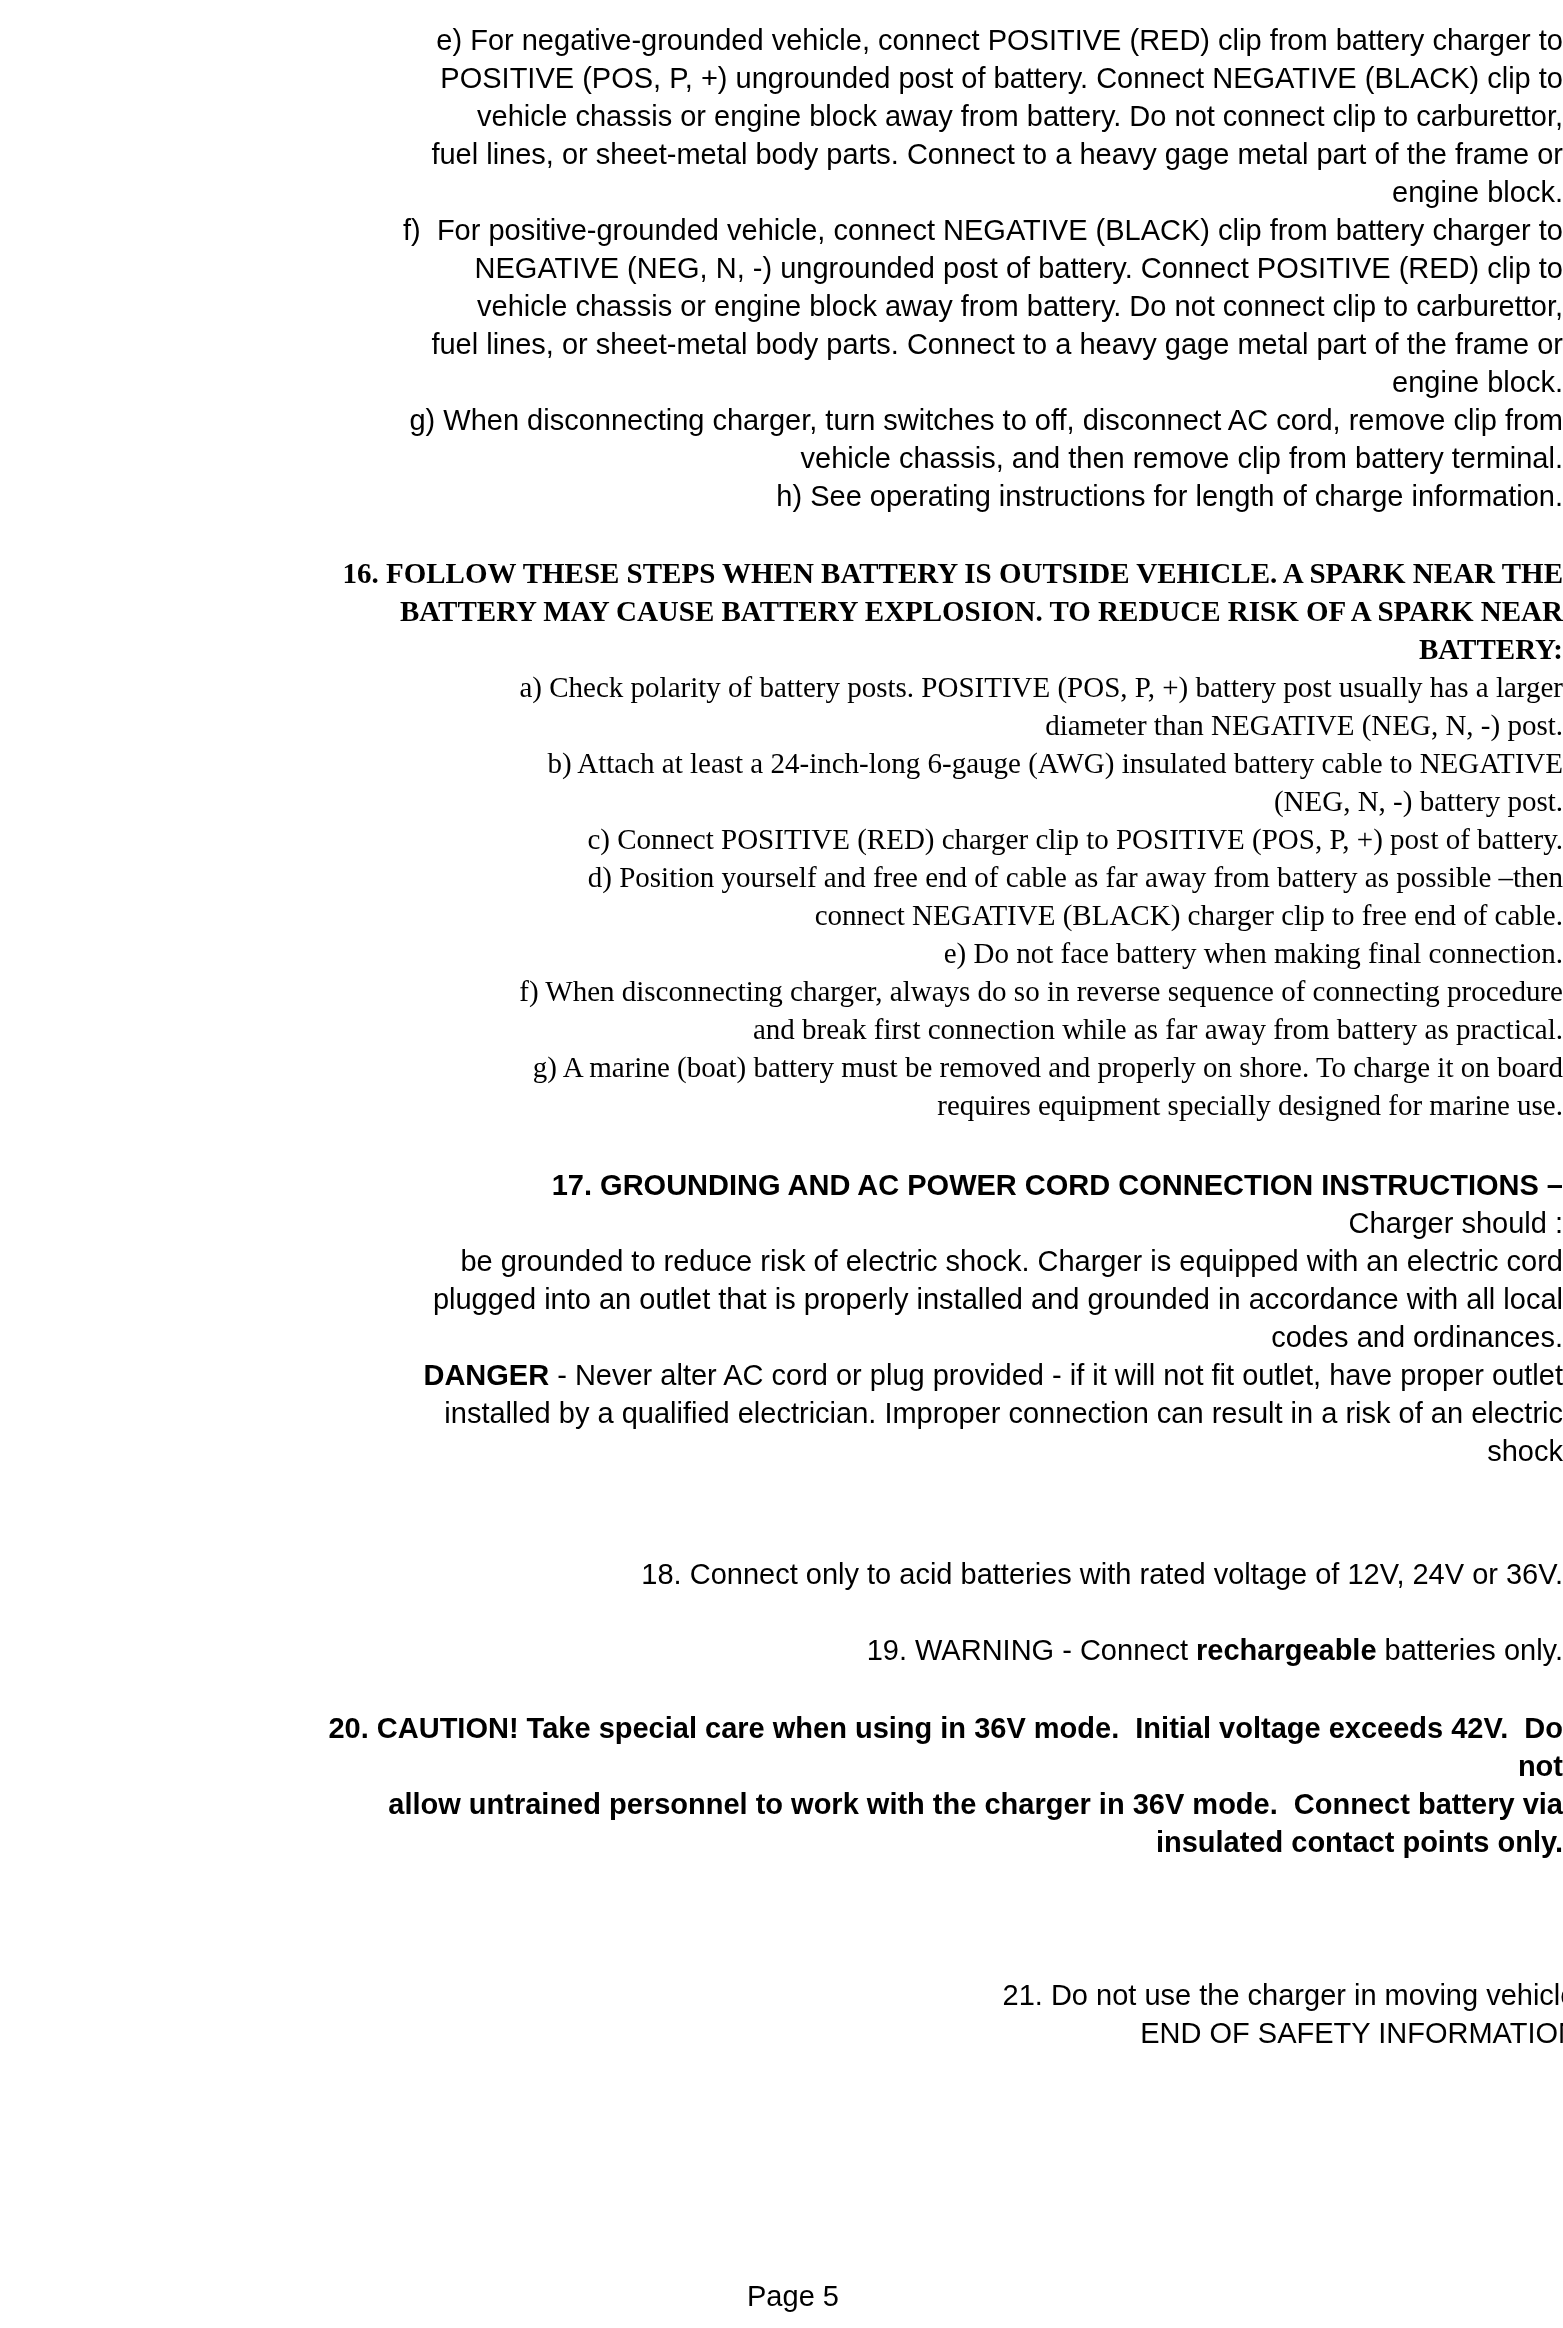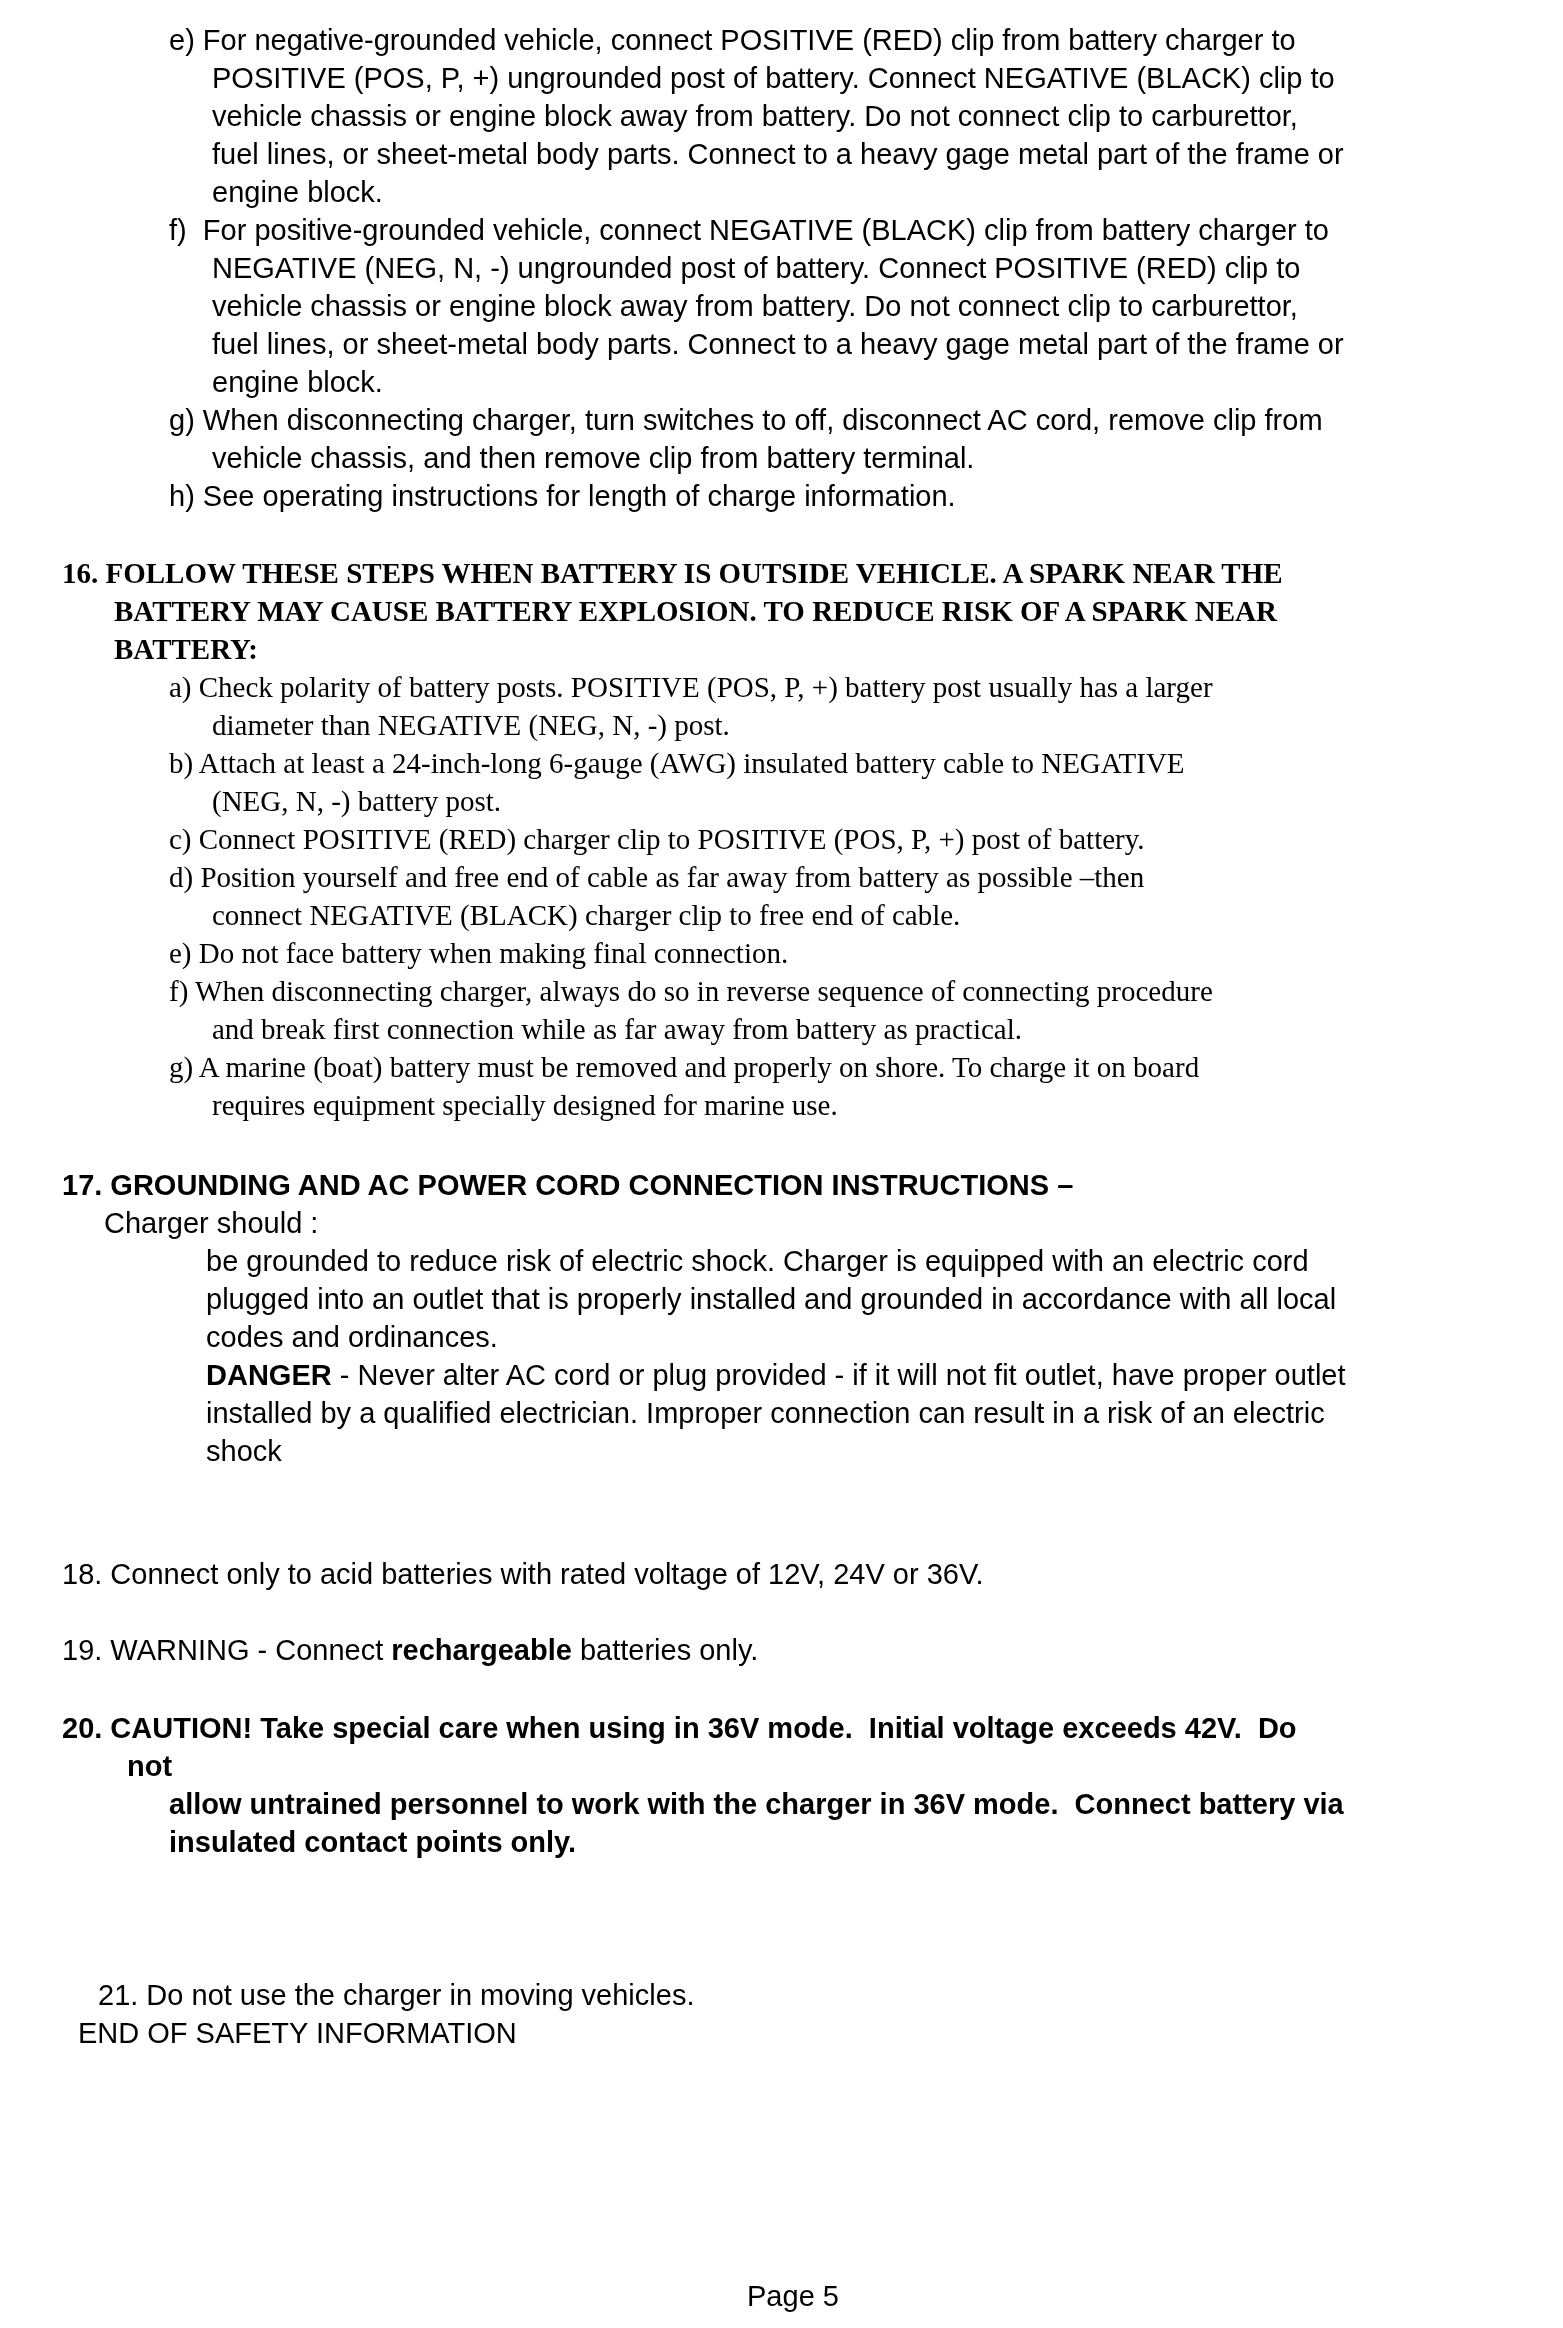--- a/index.html
+++ b/index.html
@@ -1,21 +1,21 @@
 <!DOCTYPE html>
 <html><head>
 <meta charset="utf-8">
 <style>
   html, body { margin: 0; padding: 0; background: #ffffff; }
   body {
     width: 1563px; height: 2329px; position: relative; overflow: hidden;
     font-family: "Liberation Sans", "DejaVu Sans", sans-serif;
     font-size: 29px; color: #000000;
   }
-  .block { position: absolute; left: 0; width: 1563px; }
+  .block { position: absolute; left: 0; width: 1563px; text-align: right; }
   .ln { position: relative; height: 38px; line-height: 38px; white-space: pre; }
   .b { font-weight: bold; }
   
   .i-num { padding-left: 62px; }          
   .i-numc { padding-left: 114px; }        
   .i-sub { padding-left: 169px; }         
   .i-subc { padding-left: 212px; }        
   .i-17a { padding-left: 104px; }         
   .i-17b { padding-left: 206px; }         
   .i-20a { padding-left: 127px; }         

